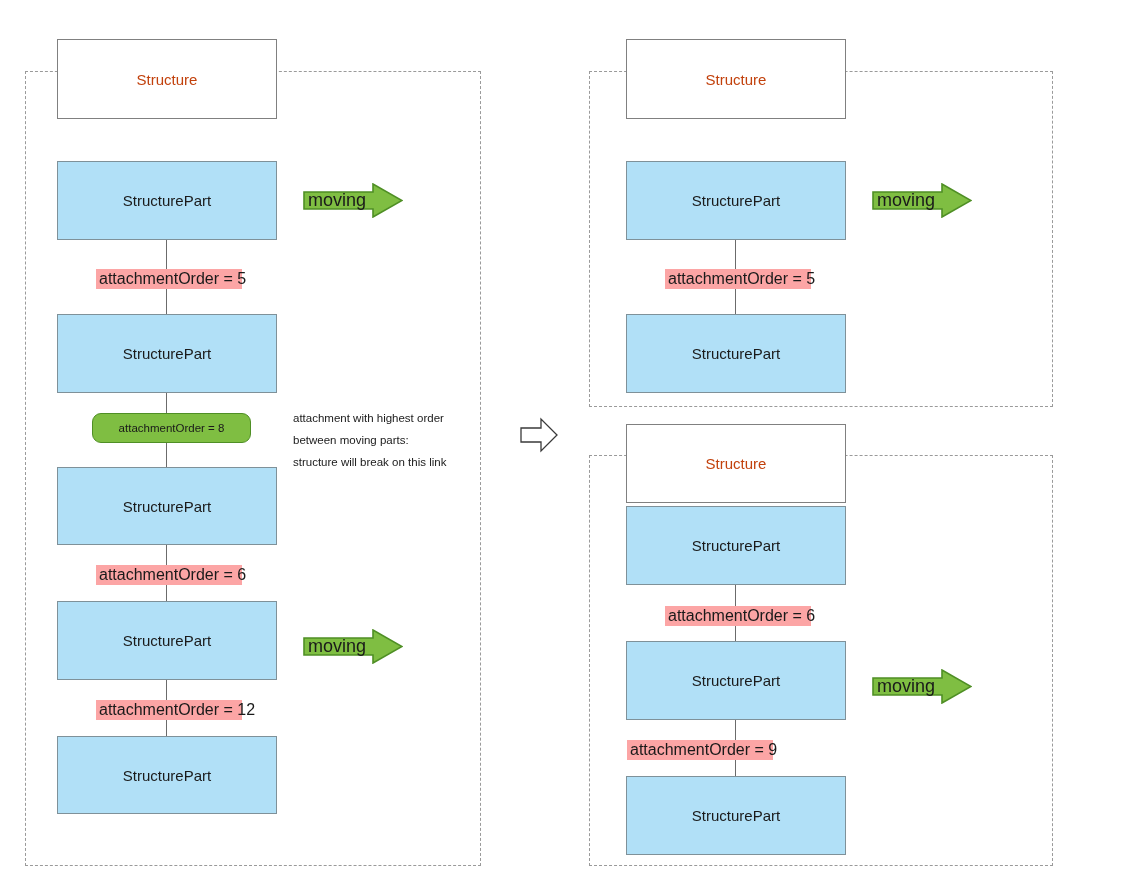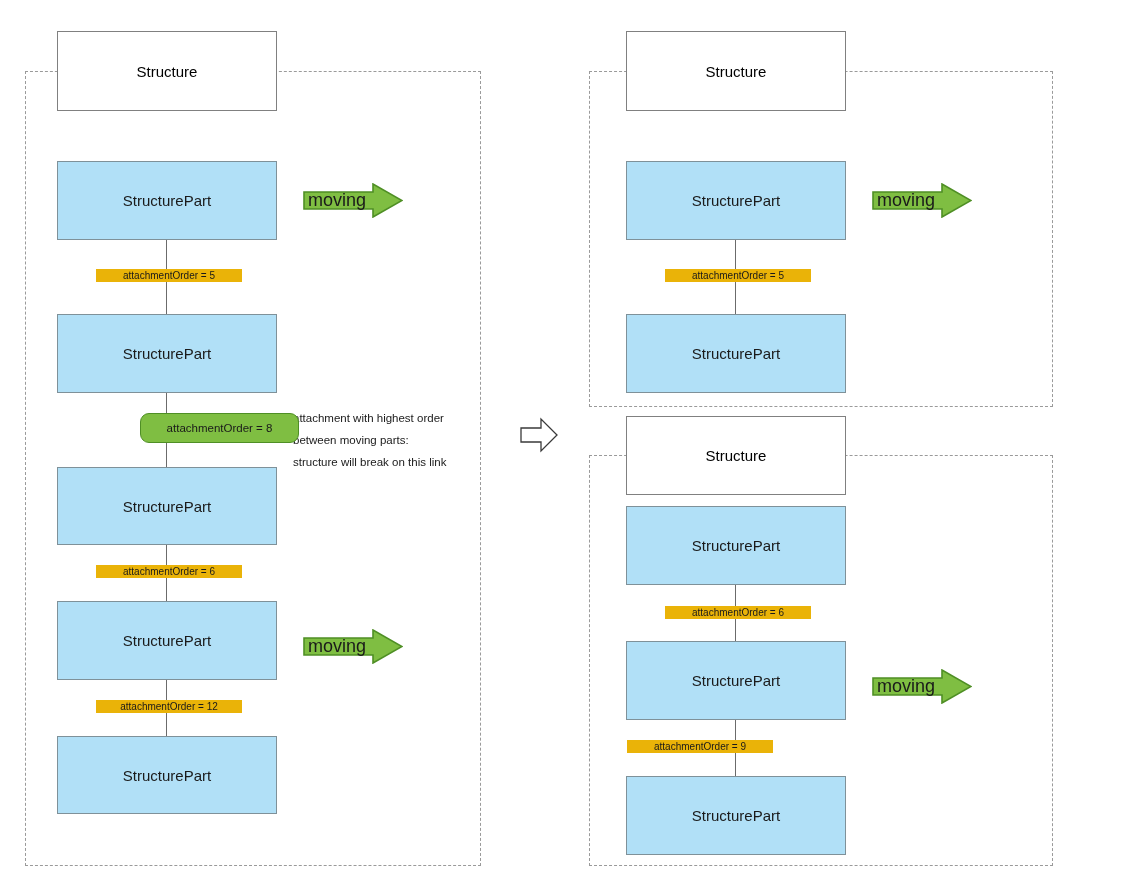--- a/index.html
+++ b/index.html
@@ -31,22 +31,23 @@
   
   .structure-node {
     position: absolute;
     box-sizing: border-box;
     background: #ffffff;
     border: 1px solid #808080;
     display: flex;
     align-items: center;
     justify-content: center;
     font-size: 15px;
-    color: #000000;
+    color: #c2410c;
     z-index: 5;
+    margin-top: 8px;
   }
 
   
   .part-node {
     position: absolute;
     box-sizing: border-box;
     background: #b1e0f7;
     border: 1px solid #7f9199;
     display: flex;
     align-items: center;
@@ -60,44 +61,43 @@
   .connector {
     position: absolute;
     width: 1px;
     background: #6b6b6b;
     z-index: 2;
   }
 
   
   .edge-label {
     position: absolute;
-    font-size: 10px;
-    color: #1a1a1a;
-    background: #eab308;
+    font-size: 16px;
+    color: #1a1a1a;
+    background: #fca5a5;
     white-space: nowrap;
     text-align: center;
     padding: 1px 3px;
     z-index: 4;
   }
 
   
   .edge-label-hl {
     position: absolute;
     box-sizing: border-box;
     background: #7fbe42;
     border: 1px solid #4f8f25;
     border-radius: 9px;
     font-size: 11.5px;
     color: #1a1a1a;
     display: flex;
     align-items: center;
     justify-content: center;
     white-space: nowrap;
     z-index: 6;
-    margin-left: 48px;
   }
 
   
   .note {
     position: absolute;
     font-size: 11.5px;
     line-height: 22px;
     color: #1a1a1a;
     white-space: pre-line;
     z-index: 4;

